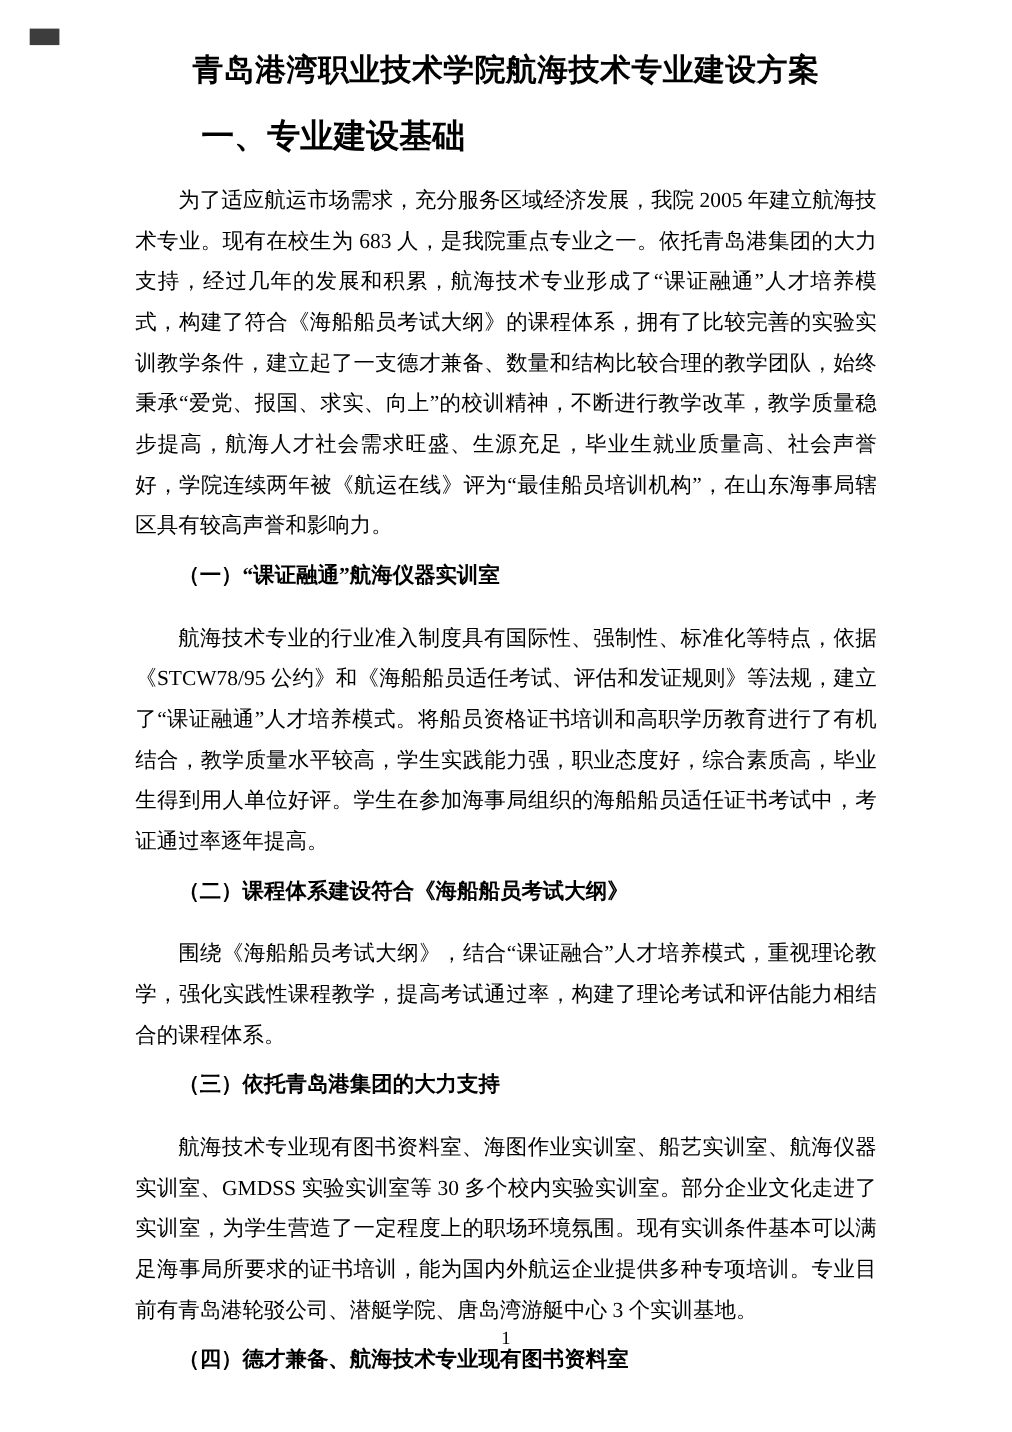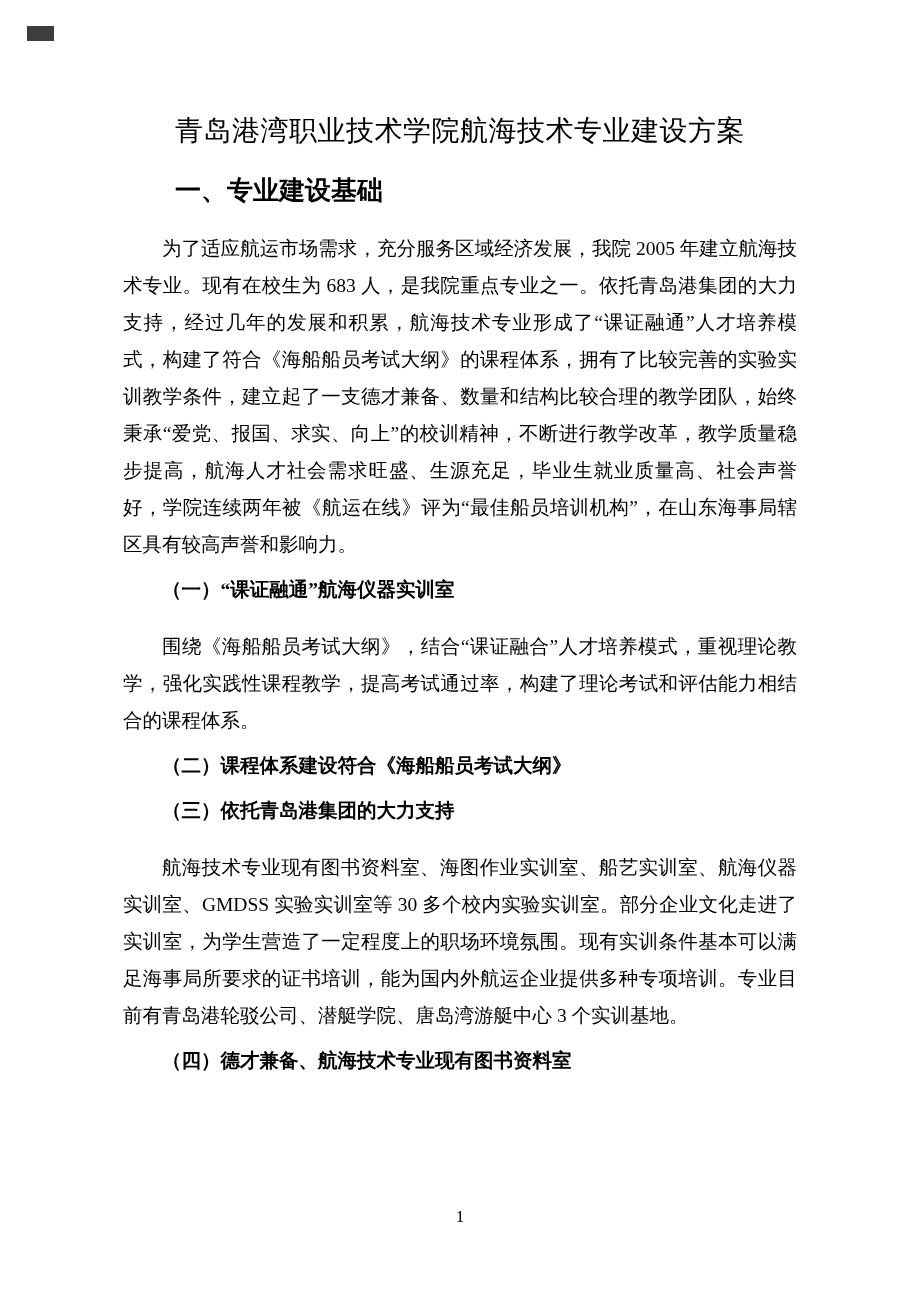--- a/index.html
+++ b/index.html
@@ -24,37 +24,37 @@
     height: 15px;
     background: #3d3d3d;
   }
   .content {
     position: absolute;
     left: 123px;
     top: 0;
     width: 674px;
   }
   .doc-title {
-    margin: 112px 0 0 0;
+    margin: 46px 0 0 0;
     text-align: center;
     font-size: 28px;
-    font-weight: normal;
+    font-weight: bold;
     line-height: 38px;
     letter-spacing: 0.5px;
   }
   .block {
     margin: 0;
     font-size: 19.5px;
     line-height: 37px;
     text-align: justify;
     text-indent: 2em;
   }
   .heading {
     margin-top: 22px;
-    font-size: 26px;
+    font-size: 30px;
     font-weight: bold;
     line-height: 38px;
   }
   .paragraph {
     margin-top: 20px;
   }
   .subheading {
     margin-top: 8px;
     font-weight: bold;
   }
@@ -72,21 +72,22 @@
 <body>
 
 <div class="page">
   <div class="corner-mark"></div>
   <div class="content">
     <h1 class="doc-title">青岛港湾职业技术学院航海技术专业建设方案</h1>
     <div>
         <p class="block heading">一、专业建设基础</p>
         <p class="block paragraph">为了适应航运市场需求，充分服务区域经济发展，我院 2005 年建立航海技术专业。现有在校生为 683 人，是我院重点专业之一。依托青岛港集团的大力支持，经过几年的发展和积累，航海技术专业形成了“课证融通”人才培养模式，构建了符合《海船船员考试大纲》的课程体系，拥有了比较完善的实验实训教学条件，建立起了一支德才兼备、数量和结构比较合理的教学团队，始终秉承“爱党、报国、求实、向上”的校训精神，不断进行教学改革，教学质量稳步提高，航海人才社会需求旺盛、生源充足，毕业生就业质量高、社会声誉好，学院连续两年被《航运在线》评为“最佳船员培训机构”，在山东海事局辖区具有较高声誉和影响力。</p>
         <p class="block subheading">（一）“课证融通”航海仪器实训室</p>
+        <p class="block paragraph">航海技术专业的行业准入制度具有国际性、强制性、标准化等特点，依据《STCW78/95 公约》和《海船船员适任考试、评估和发证规则》等法规，建立了“课证融通”人才培养模式。将船员资格证书培训和高职学历教育进行了有机结合，教学质量水平较高，学生实践能力强，职业态度好，综合素质高，毕业生得到用人单位好评。学生在参加海事局组织的海船船员适任证书考试中，考证通过率逐年提高。</p>
+        <p class="block subheading">（二）课程体系建设符合《海船船员考试大纲》</p>
         <p class="block paragraph">围绕《海船船员考试大纲》，结合“课证融合”人才培养模式，重视理论教学，强化实践性课程教学，提高考试通过率，构建了理论考试和评估能力相结合的课程体系。</p>
-        <p class="block subheading">（二）课程体系建设符合《海船船员考试大纲》</p>
         <p class="block subheading">（三）依托青岛港集团的大力支持</p>
         <p class="block paragraph">航海技术专业现有图书资料室、海图作业实训室、船艺实训室、航海仪器实训室、GMDSS 实验实训室等 30 多个校内实验实训室。部分企业文化走进了实训室，为学生营造了一定程度上的职场环境氛围。现有实训条件基本可以满足海事局所要求的证书培训，能为国内外航运企业提供多种专项培训。专业目前有青岛港轮驳公司、潜艇学院、唐岛湾游艇中心 3 个实训基地。</p>
         <p class="block subheading">（四）德才兼备、航海技术专业现有图书资料室</p>
       </div>
   </div>
   <div class="page-number">1</div>
 </div>
 
 </body></html>

